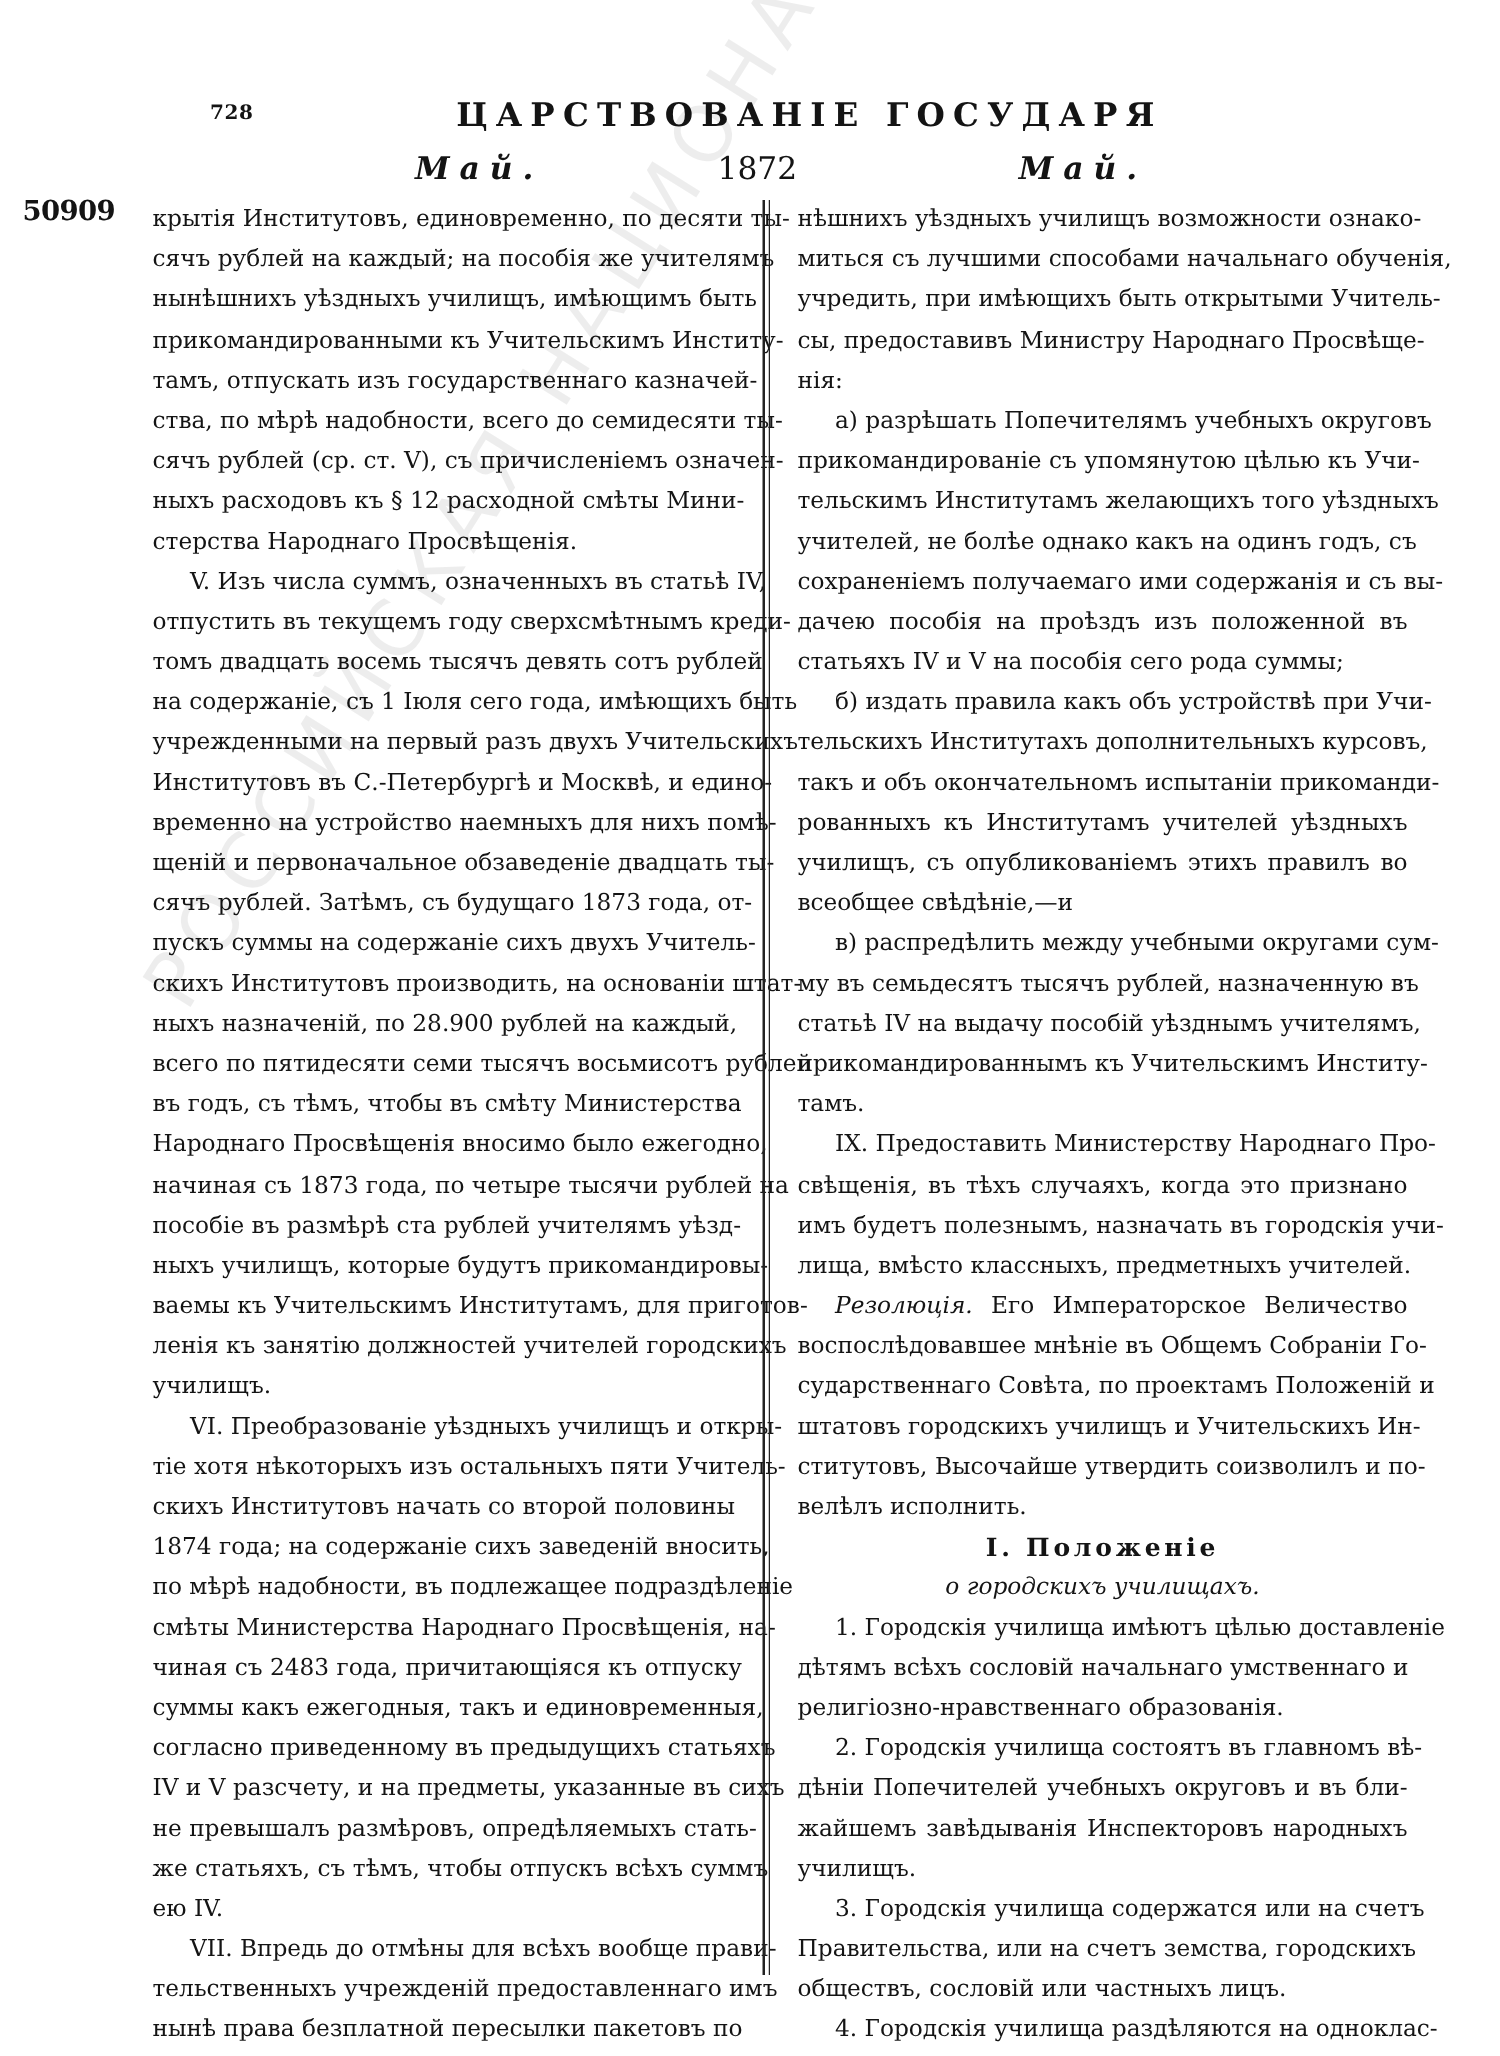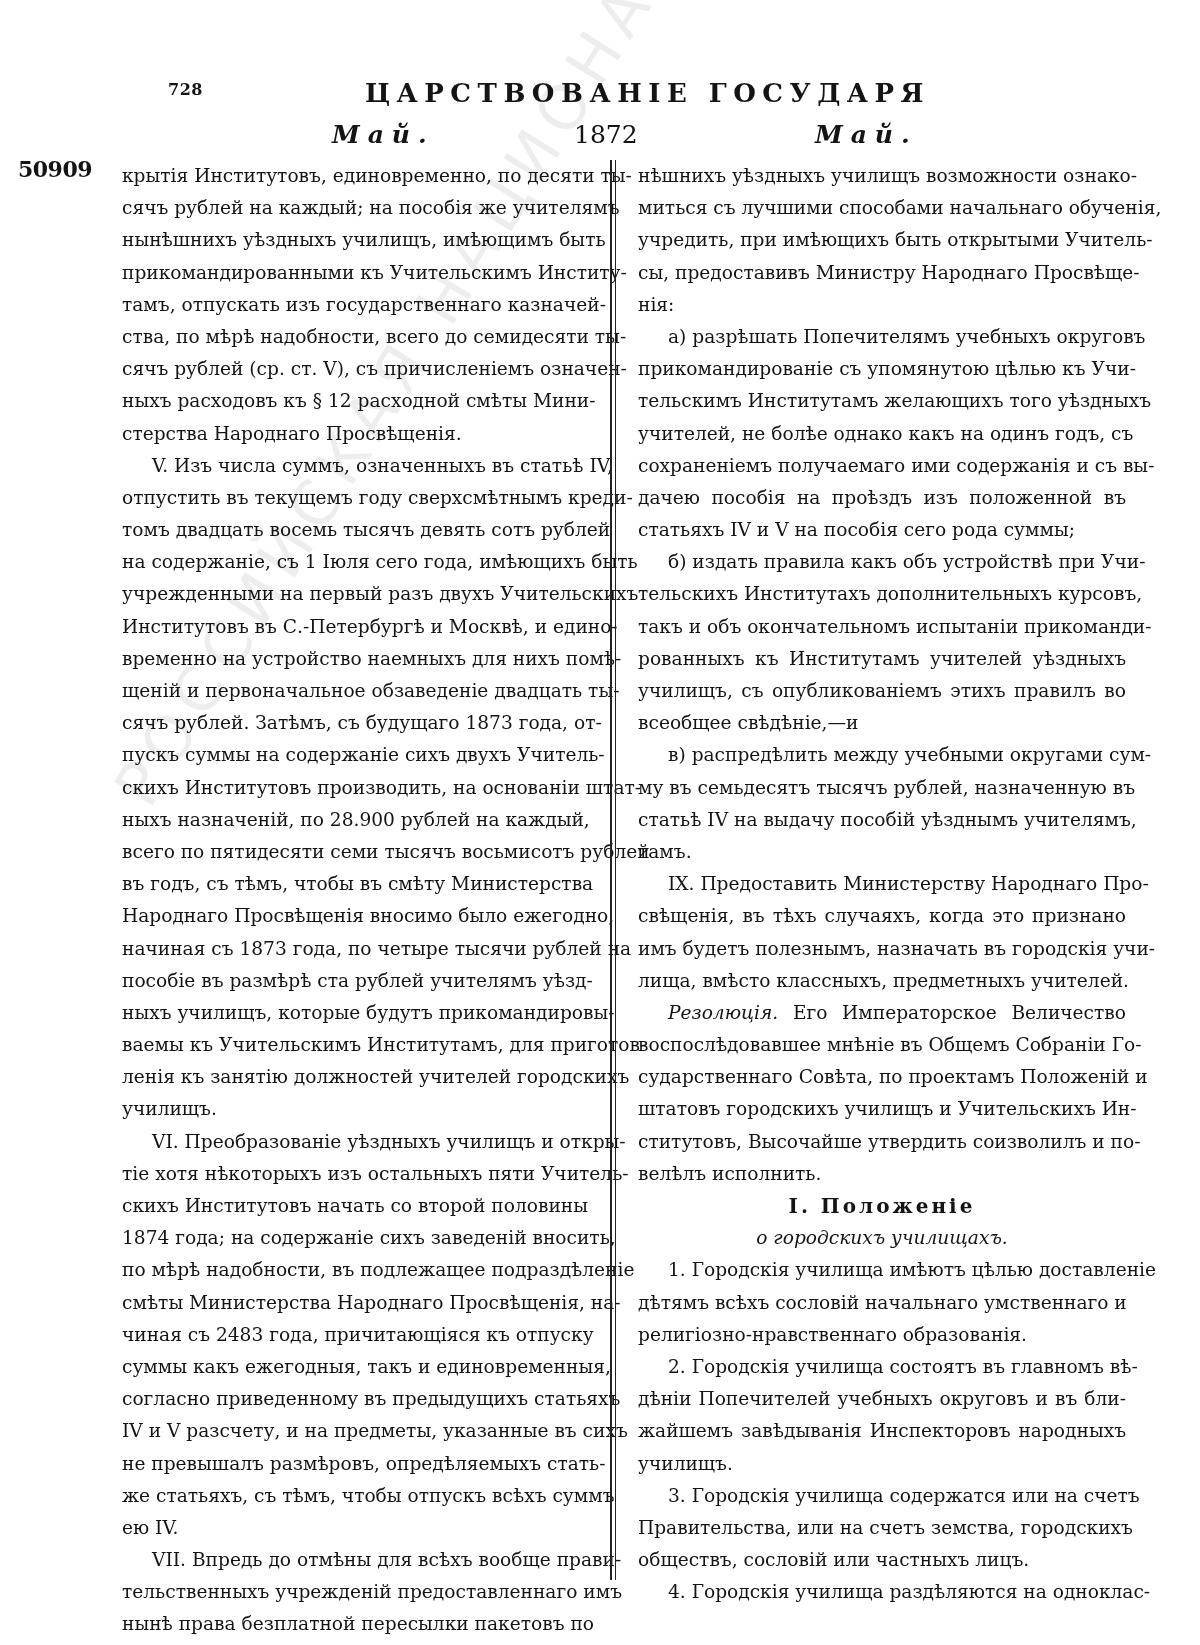--- a/index.html
+++ b/index.html
@@ -132,20 +132,21 @@
       <span class="line last">статьяхъ IV и V на пособія сего рода суммы;</span>
       <span class="line indent">б) издать правила какъ объ устройствѣ при Учи-</span>
       <span class="line">тельскихъ Институтахъ дополнительныхъ курсовъ,</span>
       <span class="line">такъ и объ окончательномъ испытаніи прикоманди-</span>
       <span class="line">рованныхъ къ Институтамъ учителей уѣздныхъ</span>
       <span class="line">училищъ, съ опубликованіемъ этихъ правилъ во</span>
       <span class="line last">всеобщее свѣдѣніе,—и</span>
       <span class="line indent">в) распредѣлить между учебными округами сум-</span>
       <span class="line">му въ семьдесятъ тысячъ рублей, назначенную въ</span>
       <span class="line">статьѣ IV на выдачу пособій уѣзднымъ учителямъ,</span>
+      <span class="line">прикомандированнымъ къ Учительскимъ Институ-</span>
       <span class="line last">тамъ.</span>
       <span class="line indent">IX. Предоставить Министерству Народнаго Про-</span>
       <span class="line">свѣщенія, въ тѣхъ случаяхъ, когда это признано</span>
       <span class="line">имъ будетъ полезнымъ, назначать въ городскія учи-</span>
       <span class="line last">лища, вмѣсто классныхъ, предметныхъ учителей.</span>
       <span class="line indent"><span class="em">Резолюція.</span> <span>Его Императорское Величество</span></span>
       <span class="line">воспослѣдовавшее мнѣніе въ Общемъ Собраніи Го-</span>
       <span class="line">сударственнаго Совѣта, по проектамъ Положеній и</span>
       <span class="line">штатовъ городскихъ училищъ и Учительскихъ Ин-</span>
       <span class="line">ститутовъ, Высочайше утвердить соизволилъ и по-</span>

